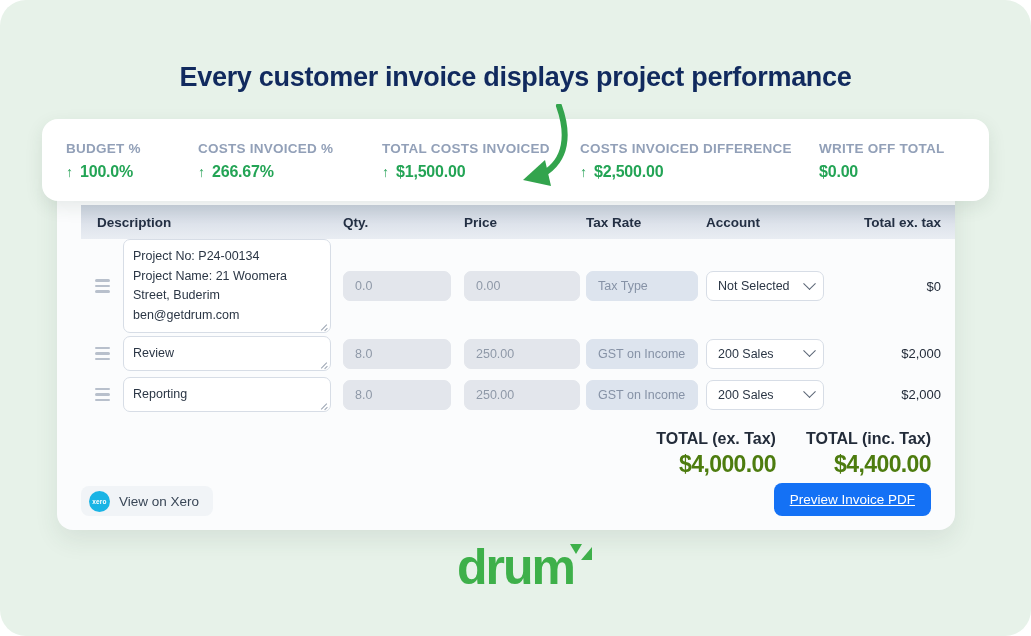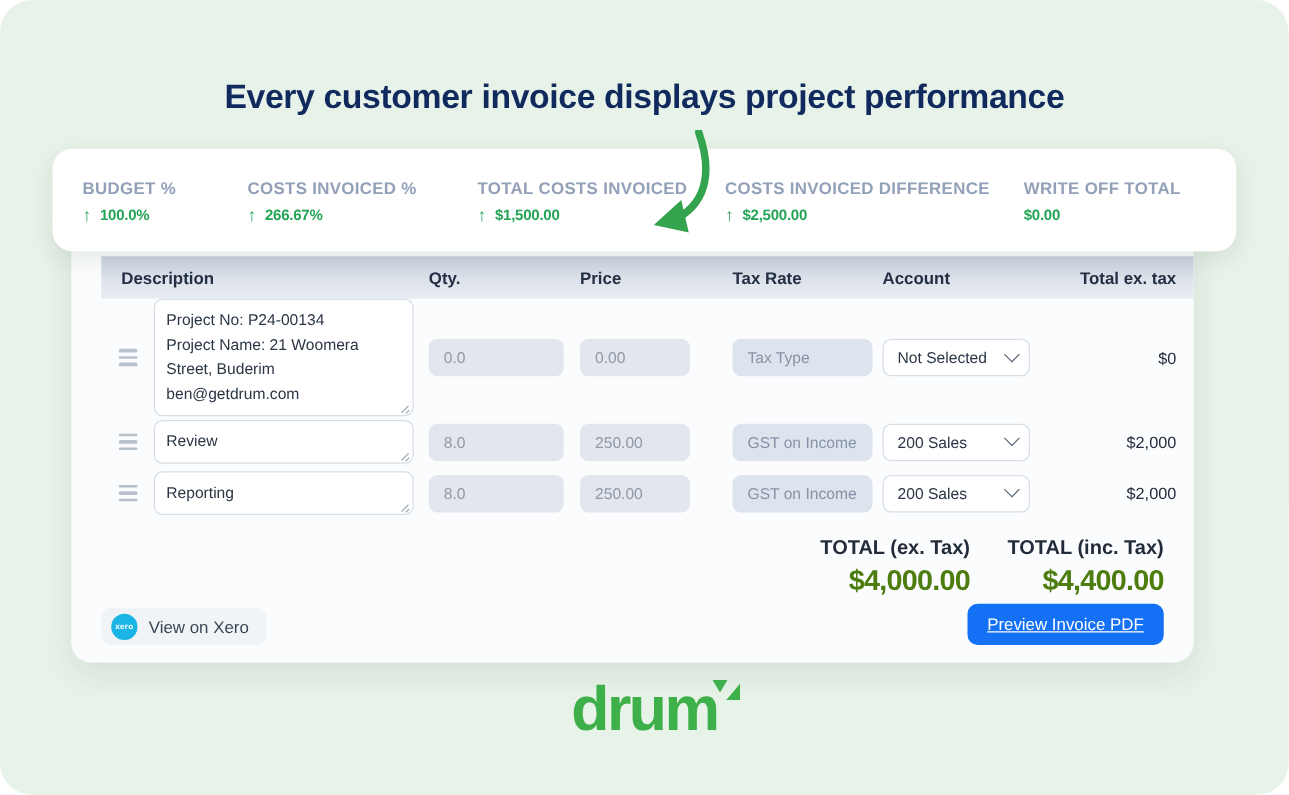--- a/index.html
+++ b/index.html
@@ -81,21 +81,21 @@
     white-space: nowrap;
   }
 
   .metric-arrow {
     color: #2aa45a;
     font-size: 14px;
     line-height: 1;
   }
 
   .metric-value {
-    font-size: 12px;
+    font-size: 16px;
     font-weight: bold;
     color: #23a455;
     letter-spacing: -0.2px;
   }
 
   
   .m0 { width: 128px; }
   .m1 { width: 180px; }
   .m2 { width: 194px; }
   .m3 { width: 235px; }
@@ -215,21 +215,21 @@
   .inp {
     border-radius: 7px;
     font-size: 12.5px;
     padding: 9px 11px;
     height: 30px;
     display: flex;
     align-items: center;
   }
 
   .inp-qty   { left: 262px; width: 108px; background: #e3e6ec; color: #8f99a8; border: 1px solid #e3e6ec; }
-  .inp-price { left: 383px; width: 88px; background: #e3e6ec; color: #8f99a8; border: 1px solid #e3e6ec; }
+  .inp-price { left: 383px; width: 116px; background: #e3e6ec; color: #8f99a8; border: 1px solid #e3e6ec; }
   .inp-tax   { left: 505px; width: 112px; background: #dde4ee; color: #8692a6; border: 1px solid #dde4ee; }
 
   .select {
     left: 625px;
     width: 118px;
     height: 30px;
     background: #ffffff;
     border: 1px solid #d7dde6;
     border-radius: 7px;
     font-size: 12.5px;

